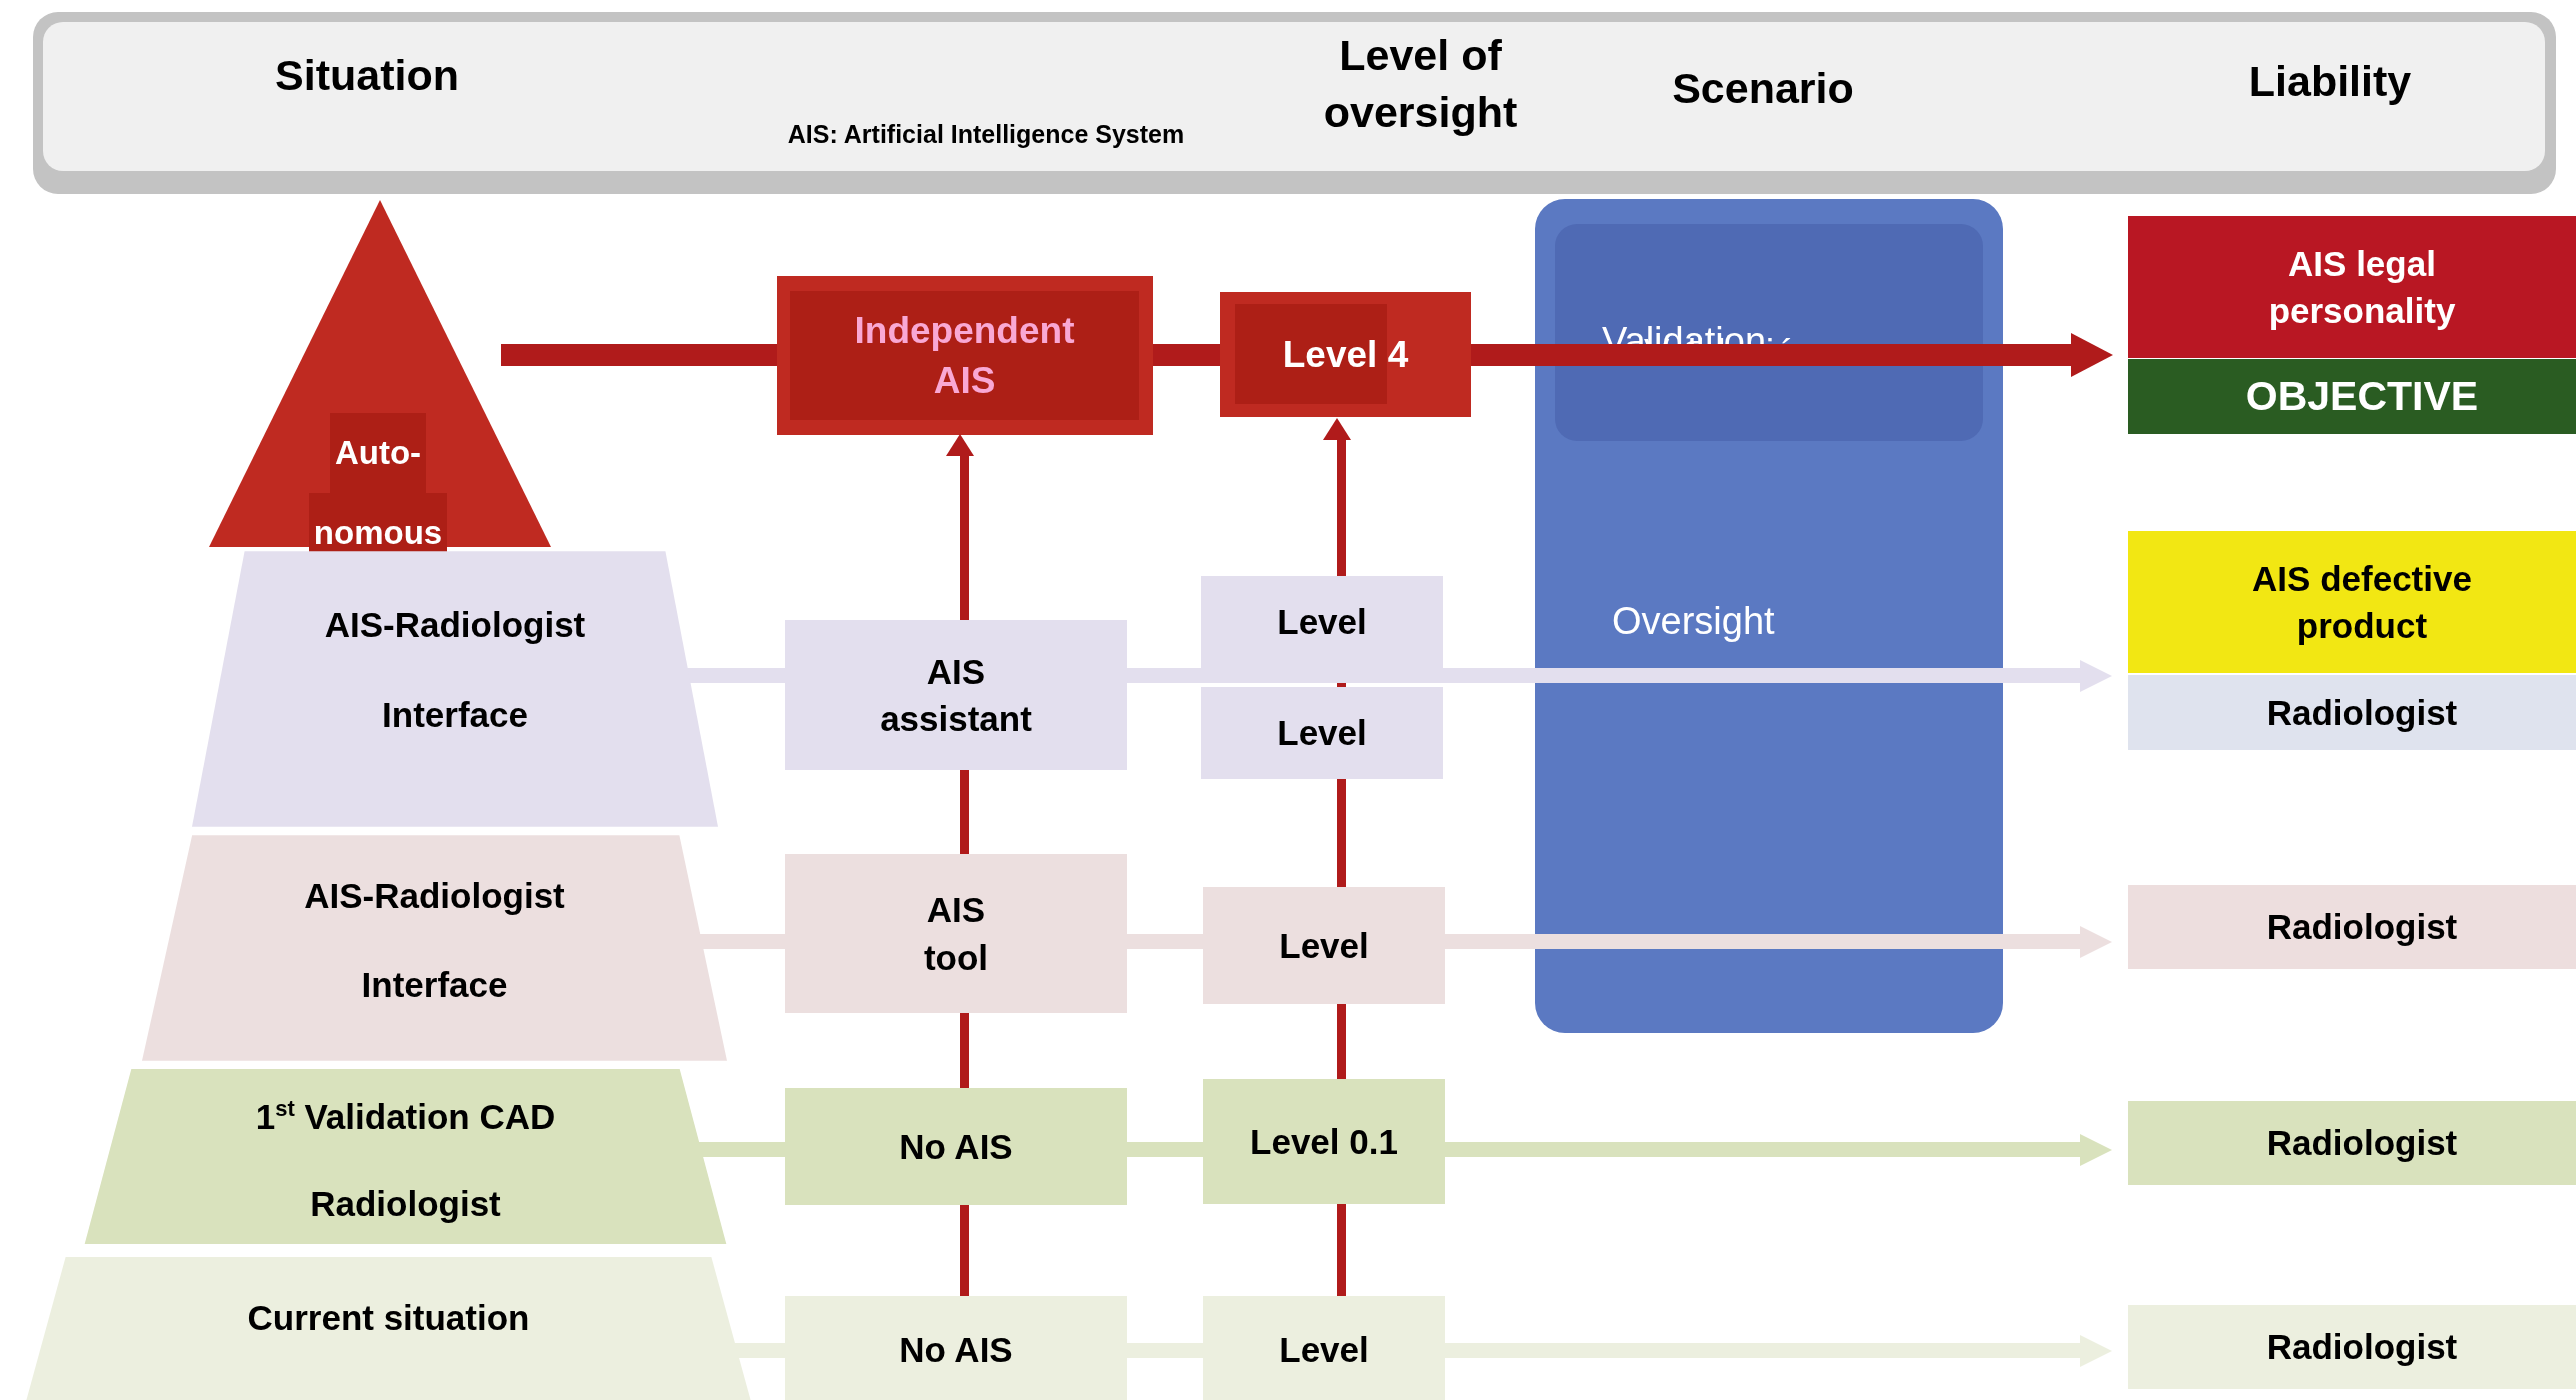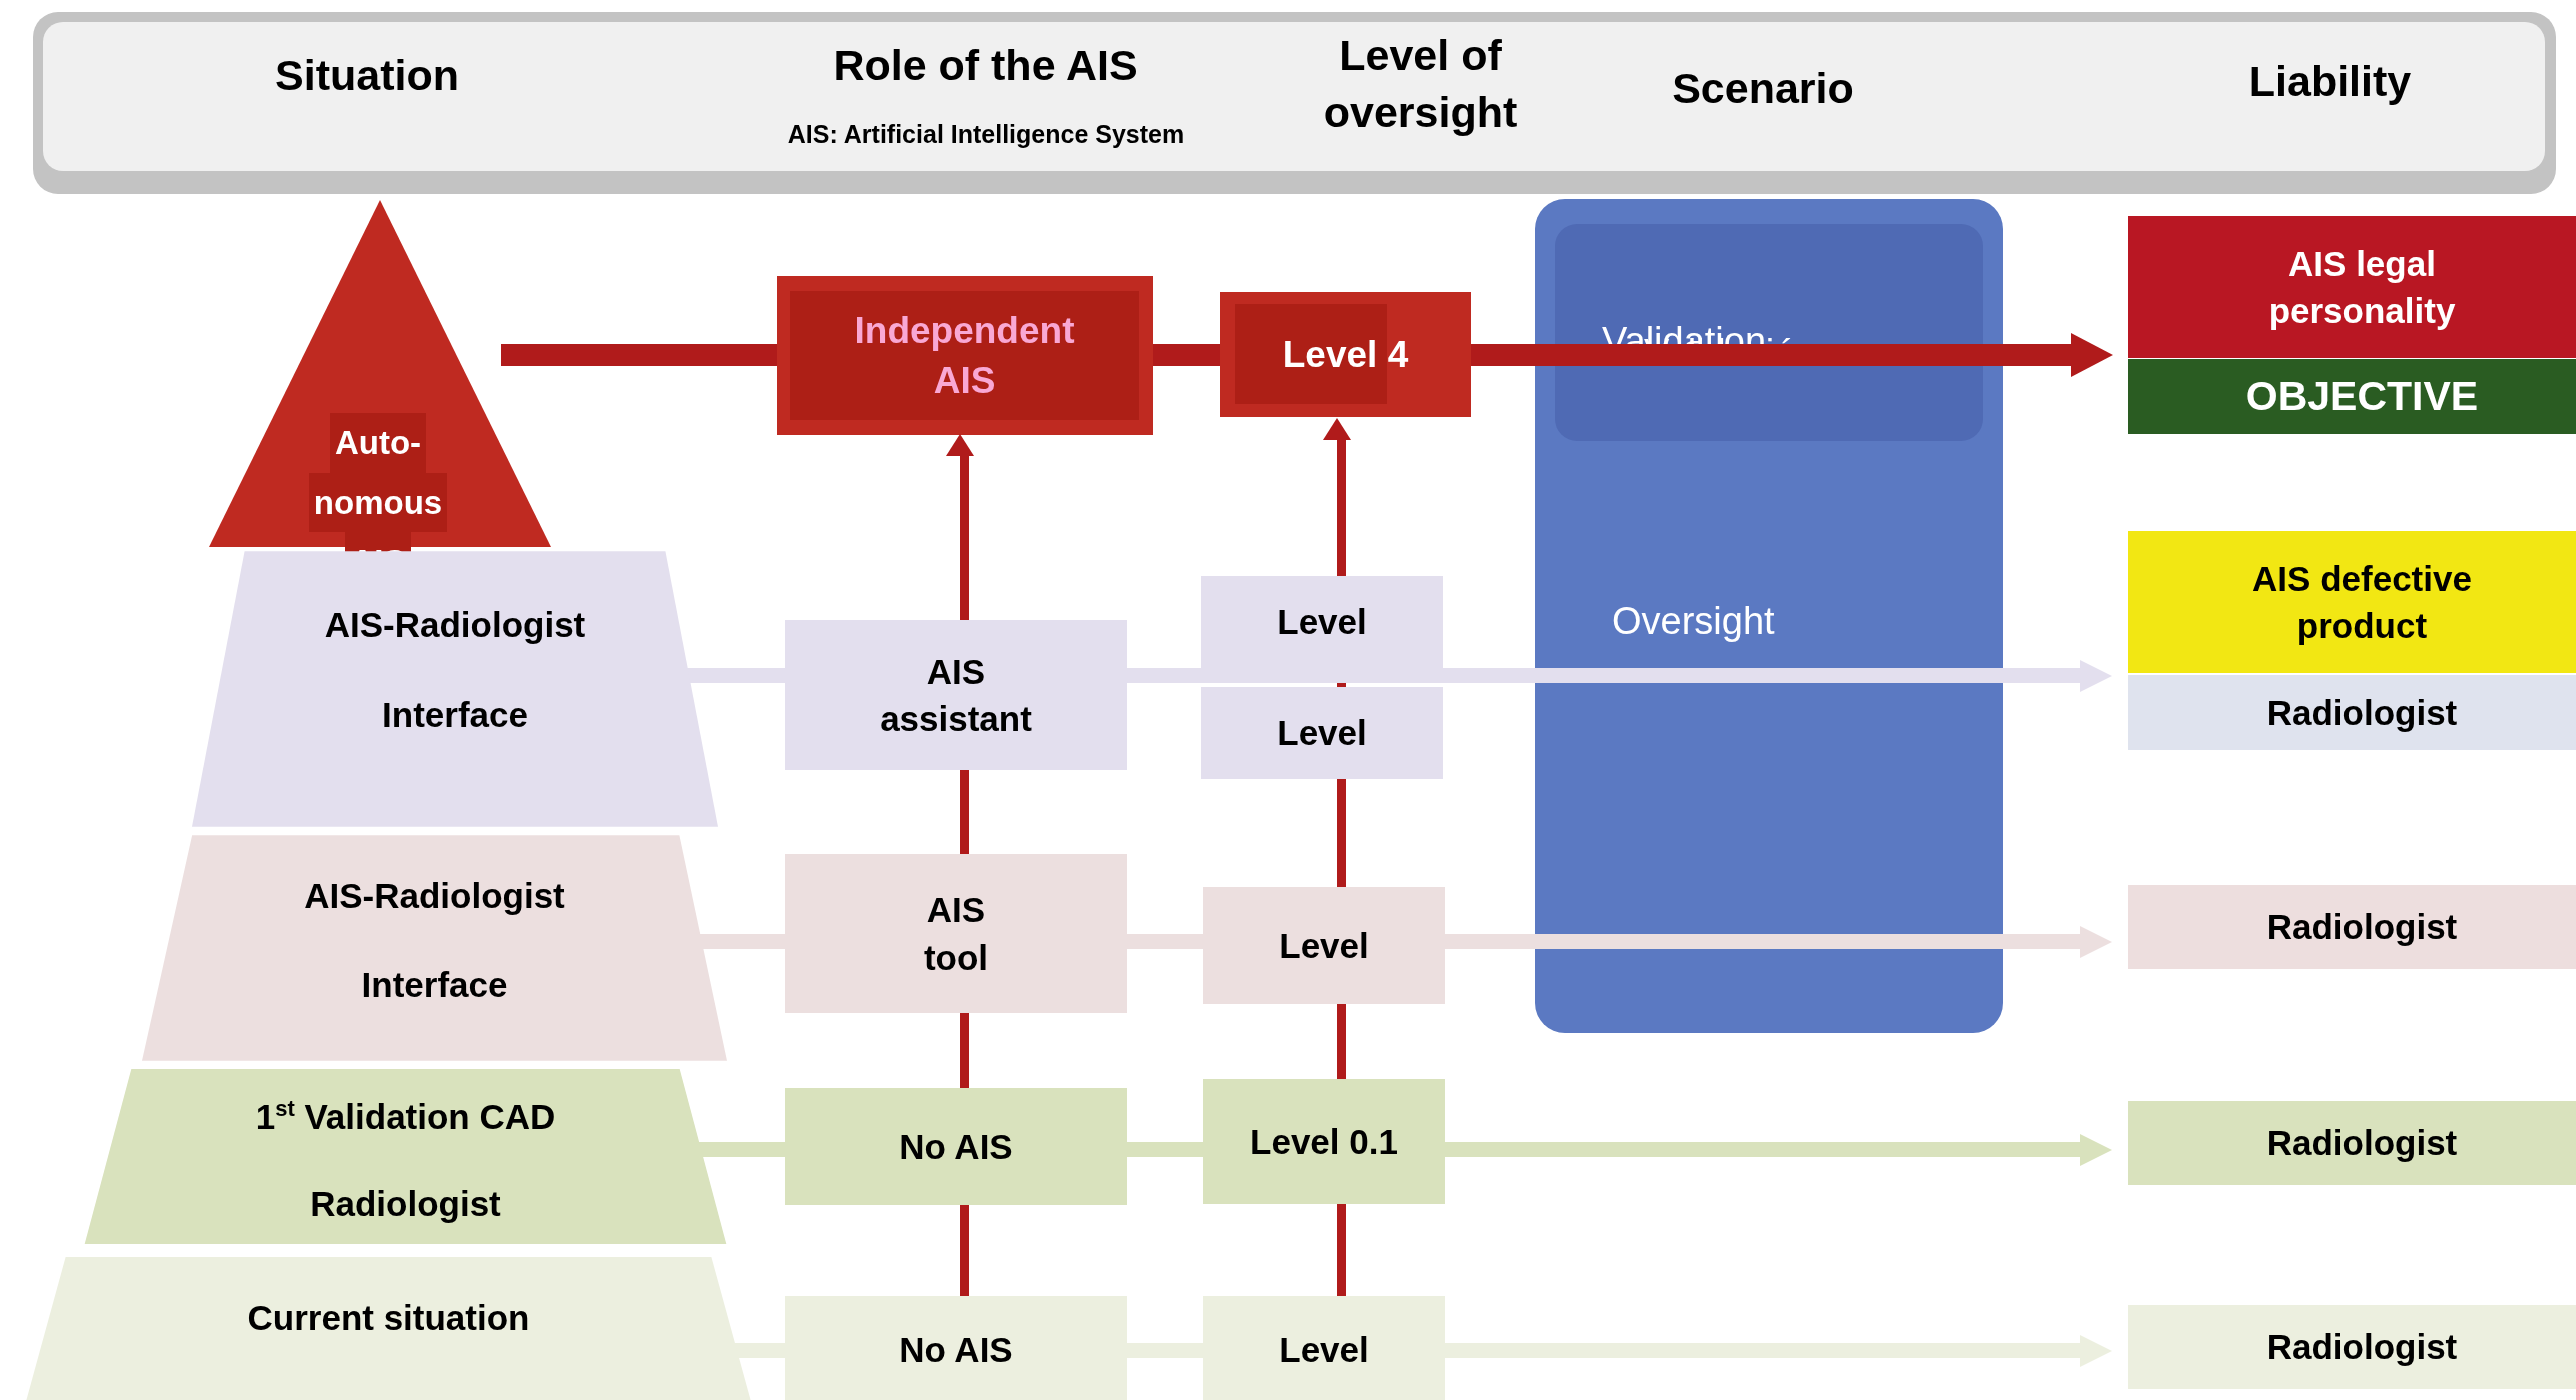--- a/index.html
+++ b/index.html
@@ -89,21 +89,21 @@
   .tri-text {
     position: absolute;
     text-align: center;
     color: #ffffff;
     font-weight: bold;
     font-size: 33px;
     line-height: 1.32;
   }
   .tri-text span {
     background: #ad1f16;
-    padding: 8px 5px;
+    padding: 18px 5px;
     display: inline-block;
   }
 
   .red-outer { background: #bf2a21; }
   .red-inner { background: #ad1f16; }
 
   
   .scn-outer {
     position: absolute;
     background: #5b79c2;
@@ -136,21 +136,20 @@
 </head>
 <body>
 
 <div id="stage">
 
   <div class="header-shadow"></div>
   <div class="header-bar"></div>
 
   <div class="hdr hdr-main" style="left:150px; top:52px; width:434px;">Situation</div>
 
-  <div class="hdr hdr-main" style="left:693px; top:42px; width:585px;">Role of the AIS</div>
   <div class="hdr hdr-sub" style="left:660px; top:121px; width:652px;">AIS: Artificial Intelligence System</div>
 
   <div class="hdr hdr-main" style="left:1245px; top:32px; width:351px;">Level of</div>
   <div class="hdr hdr-main" style="left:1245px; top:89px; width:351px;">oversight</div>
 
   <div class="hdr hdr-main" style="left:2088px; top:58px; width:484px;">Liability</div>
 
   <div class="hdr hdr-main" style="left:1504px; top:65px; width:518px;">Scenario</div>
 
   <div class="scn-outer" style="left:1535px; top:199px; width:468px; height:834px;"></div>

